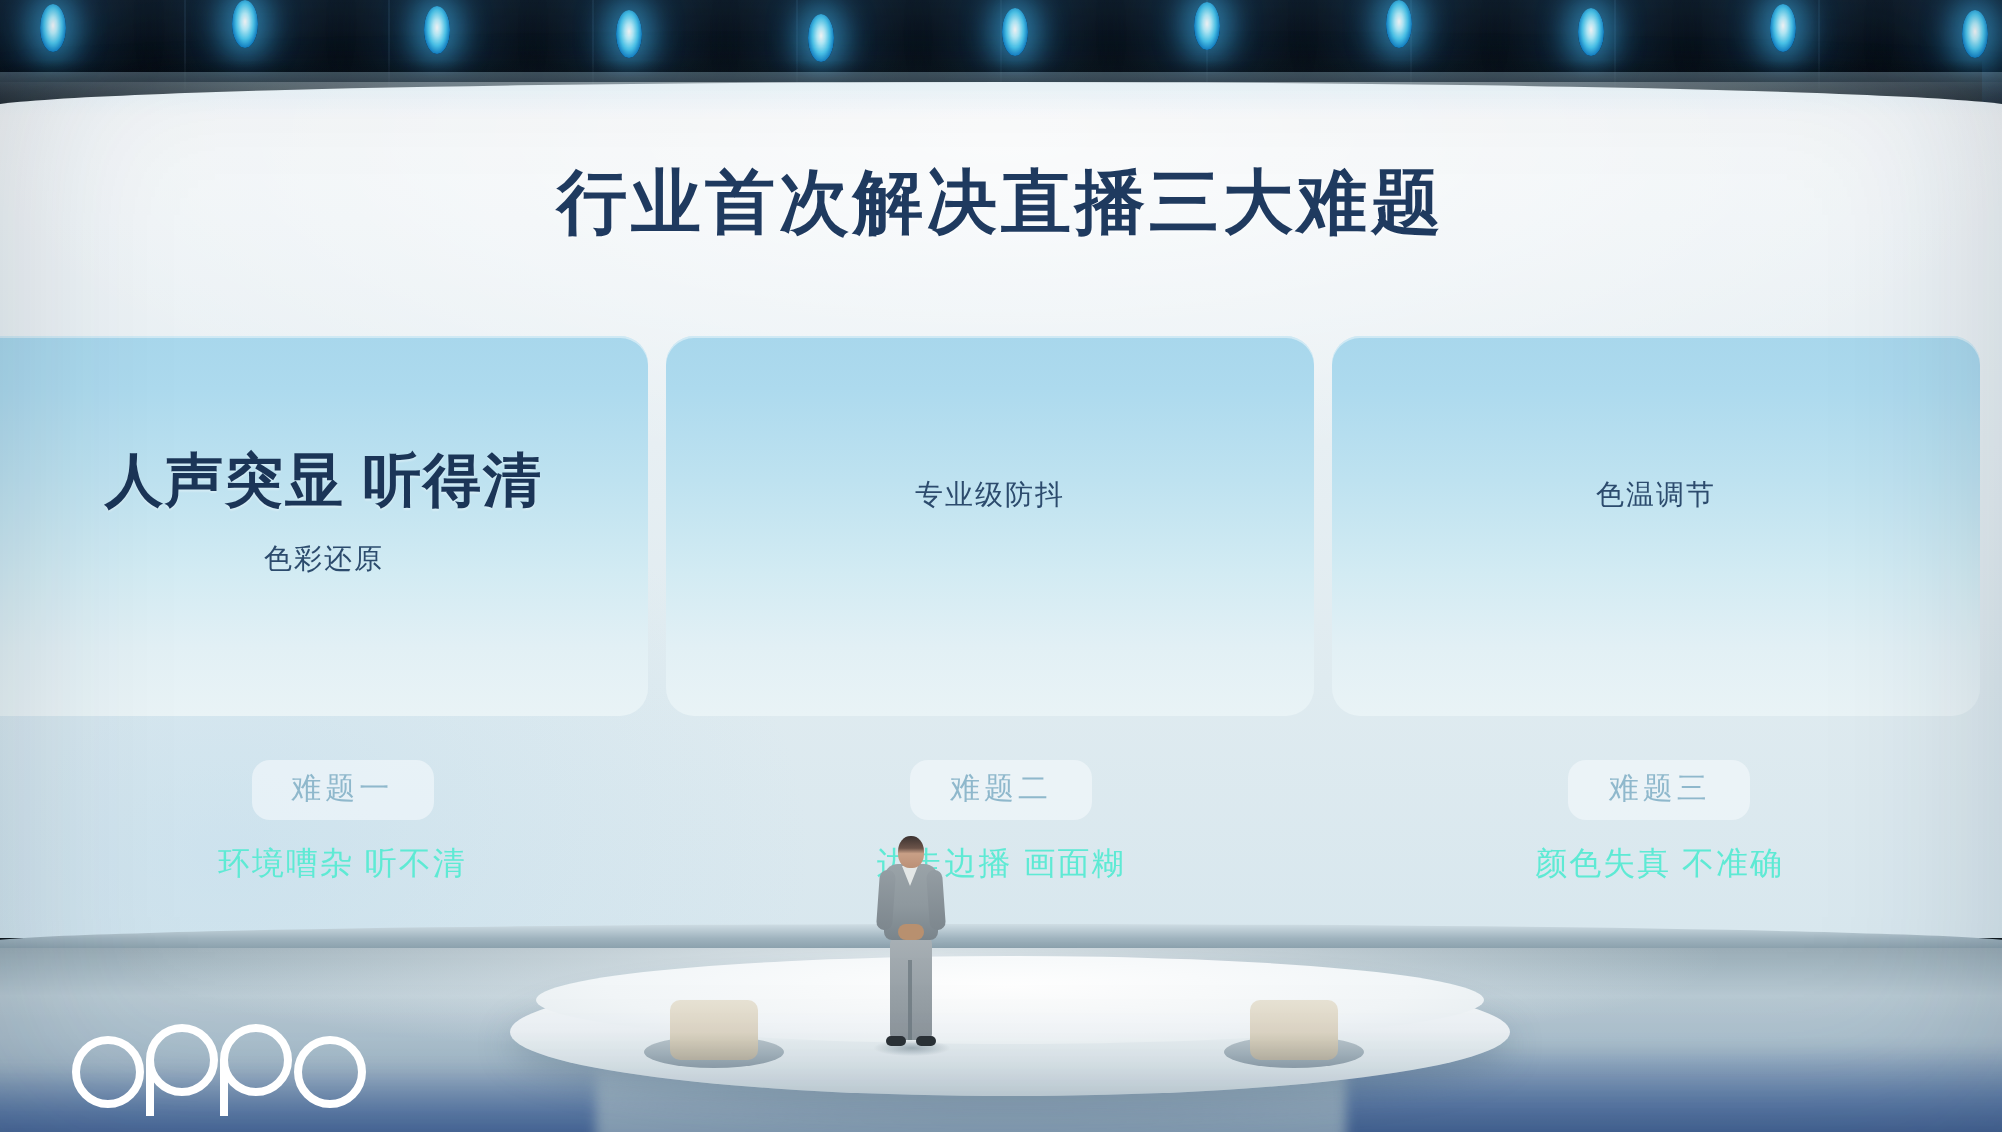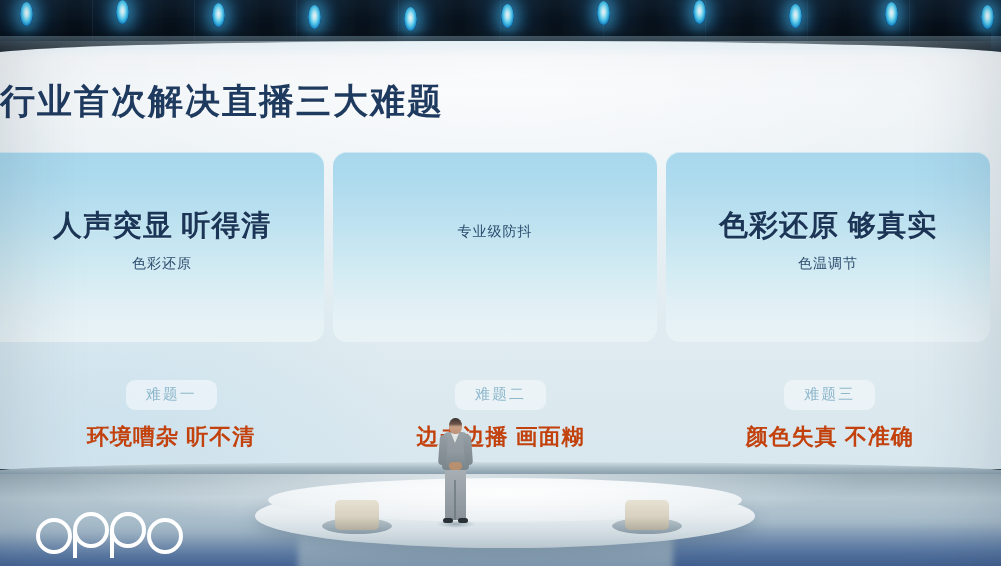--- a/index.html
+++ b/index.html
@@ -78,38 +78,37 @@
       radial-gradient(ellipse 420px 300px at 12% 90%, rgba(180,215,235,0.35) 0%, rgba(255,255,255,0) 70%);
     pointer-events: none;
   }
 
   
   .deck-title {
     position: absolute;
     left: 0;
     top: 78px;
     width: 1001px;
-    text-align: left;
+    text-align: center;
     font-size: 35px;
     font-weight: 700;
     letter-spacing: 2px;
     color: #1f3a5f;
     text-shadow: 0 1px 2px rgba(255,255,255,0.6);
   }
 
   
   .cards-row {
     position: absolute;
     left: 11px;
-    top: 152px;
+    top: 168px;
     width: 979px;
     height: 190px;
     display: flex;
     gap: 9px;
-    font-family: Liberation Serif, serif;
   }
   .sol-card {
     position: relative;
     flex: 1 1 0;
     border-radius: 14px;
     background: linear-gradient(180deg,
         #a8d7ec 0%,
         #addaee 14%,
         #bee2f0 38%,
         #d2ebf3 62%,
@@ -162,23 +161,23 @@
     border-radius: 9px;
     background: rgba(244,248,252,0.62);
     font-size: 15px;
     font-weight: 500;
     color: #8fb8cc;
     letter-spacing: 2px;
     margin-top: 12px;
   }
   .prob-text {
     margin-top: 12px;
-    font-size: 22px;
-    font-weight: 700;
-    color: #c2410c;
+    font-size: 16px;
+    font-weight: 400;
+    color: #5eead4;
     letter-spacing: 1px;
   }
 
   
   .stage-lip {
     position: absolute;
     left: -12px;
     top: 462px;
     width: 1025px;
     height: 16px;
@@ -405,21 +404,20 @@
     </div>
 
     <div class="sol-card">
       <div class="sol-card-body">
         <div class="sol-sub">专业级防抖</div>
       </div>
     </div>
 
     <div class="sol-card">
       <div class="sol-card-body">
-        <div class="sol-title">色彩还原 够真实</div>
         <div class="sol-sub">色温调节</div>
       </div>
     </div>
 
   </div>
 
   <div class="problems-row">
 
     <div class="prob-col">
       <div class="prob-badge">难题一</div>

